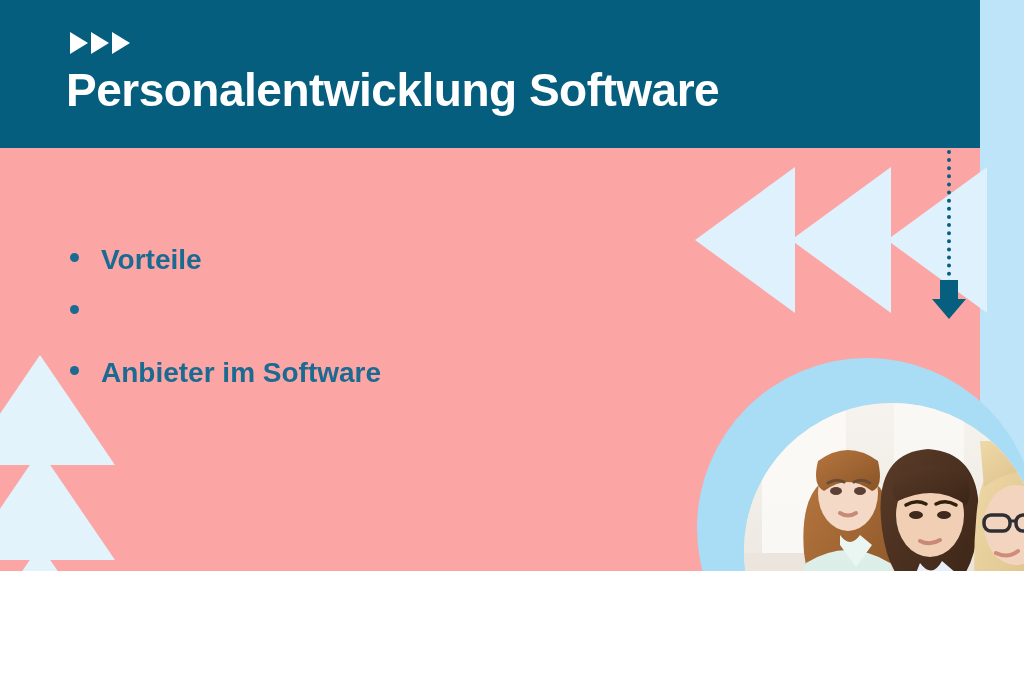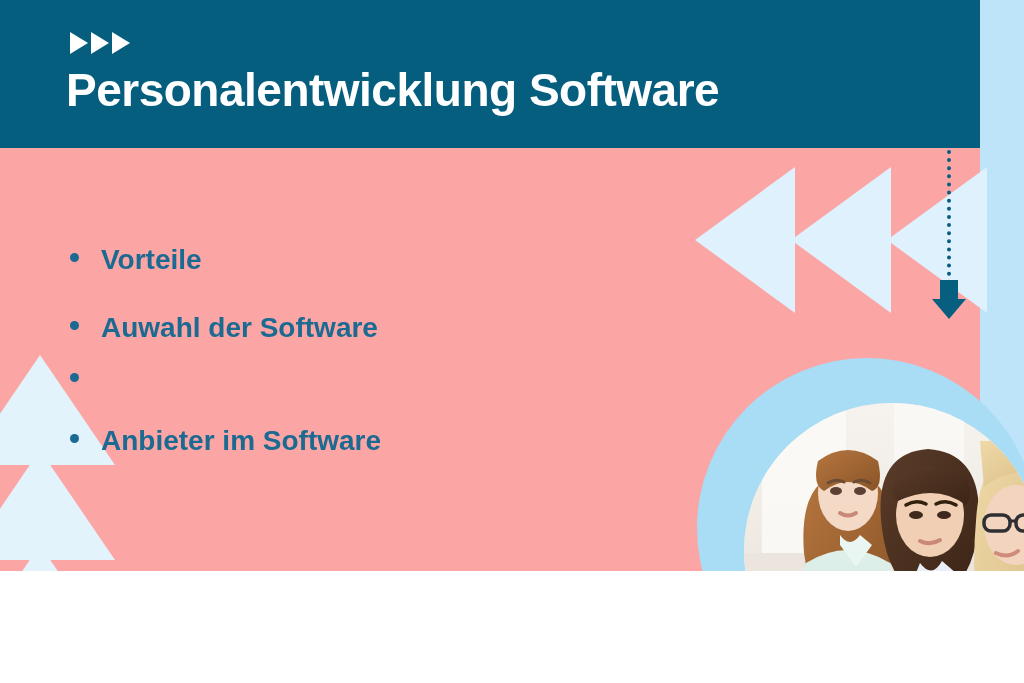--- a/index.html
+++ b/index.html
@@ -239,24 +239,20 @@
   <div class="v-dotted"></div>
   <div class="down-arrow">
     <div class="shaft"></div>
     <div class="head"></div>
   </div>
 
   <ul class="bullets">
     <li class="bullet-item">
       <span class="bullet-dot"></span>
       <span>Vorteile</span>
-    </li>
-    <li class="bullet-item">
-      <span class="bullet-dot"></span>
-      <span>Auwahl der Software</span>
     </li>
     <li class="bullet-item">
       <span class="bullet-dot"></span>
     </li>
     <li class="bullet-item">
       <span class="bullet-dot"></span>
       <span>Anbieter im Software</span>
     </li>
   </ul>
 

